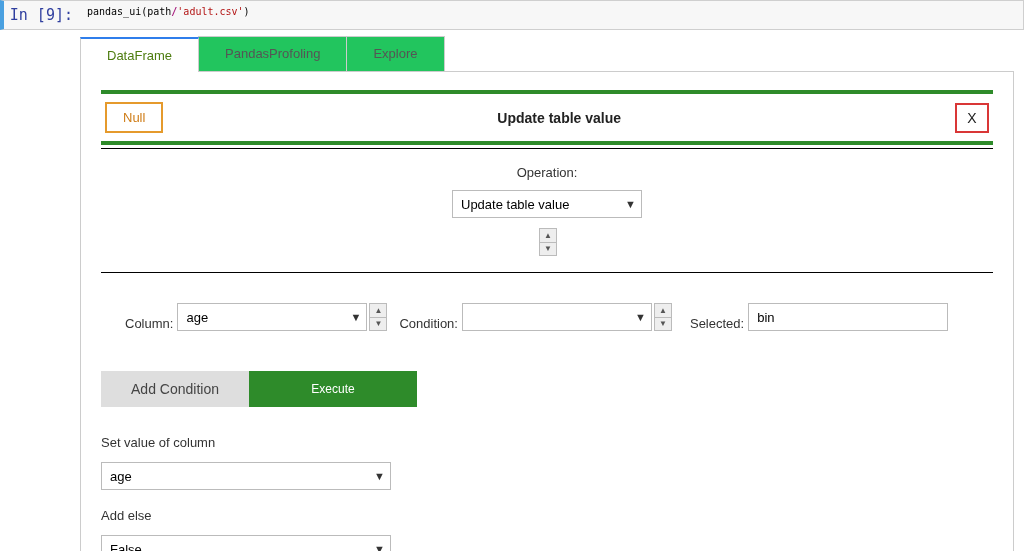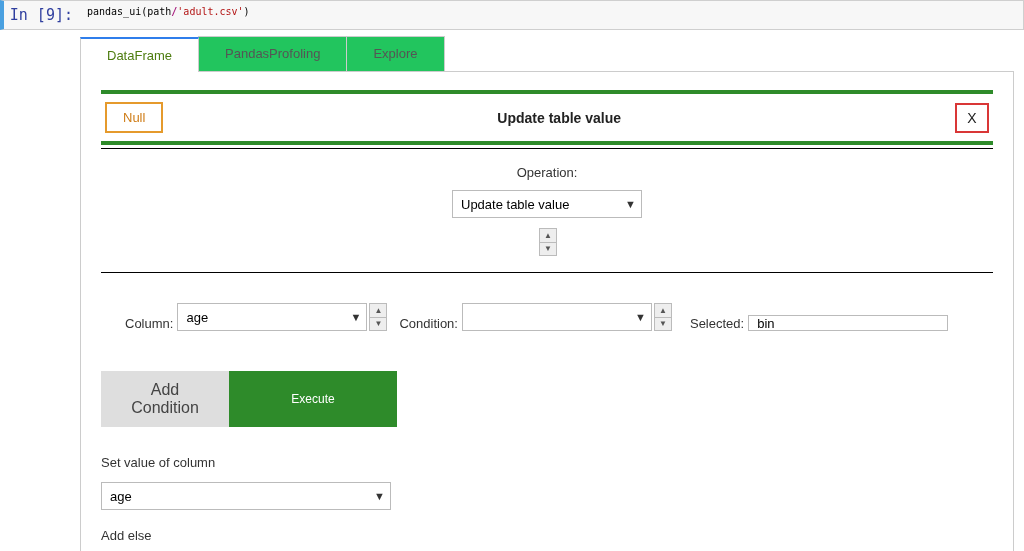--- a/index.html
+++ b/index.html
@@ -169,37 +169,37 @@
     align-items: flex-end;
     gap: 0;
     padding: 30px 0 10px 24px;
   }
   .row-controls .label { margin-right: 4px; }
 
   .text-input {
     border: 1px solid #bbb;
     padding: 5px 8px;
     font-size: 13px;
-    height: 16px;
+    height: 28px;
     width: 200px;
   }
 
   .buttons-row {
     display: flex;
     gap: 0;
     margin: 30px 0 20px 0;
   }
   .btn-gray {
     background: #dedede;
     border: none;
     color: #444;
     padding: 10px 30px;
-    font-size: 16px;
-    cursor: pointer;
-    width: 128px;
+    font-size: 14px;
+    cursor: pointer;
+    width: 148px;
   }
   .btn-green {
     background: #2e8b2a;
     border: none;
     color: #fff;
     padding: 10px 40px;
     font-size: 12px;
     cursor: pointer;
     width: 168px;
   }

